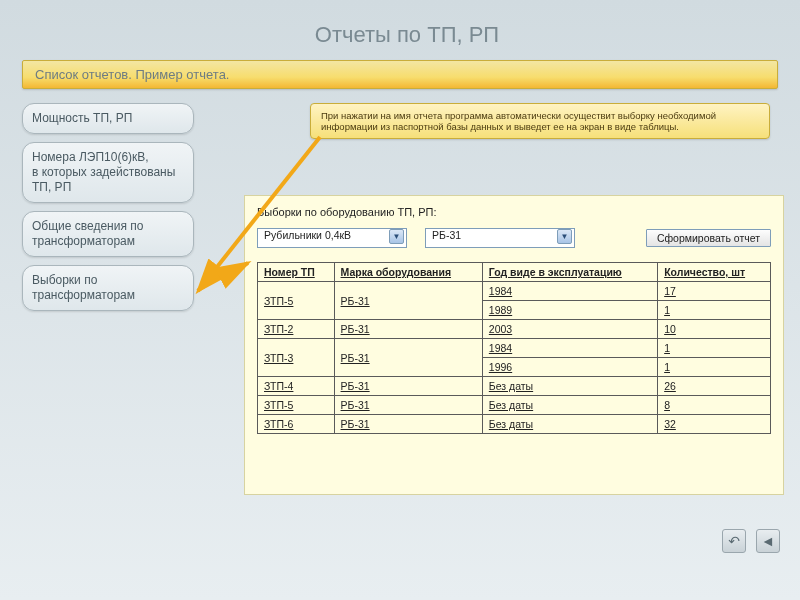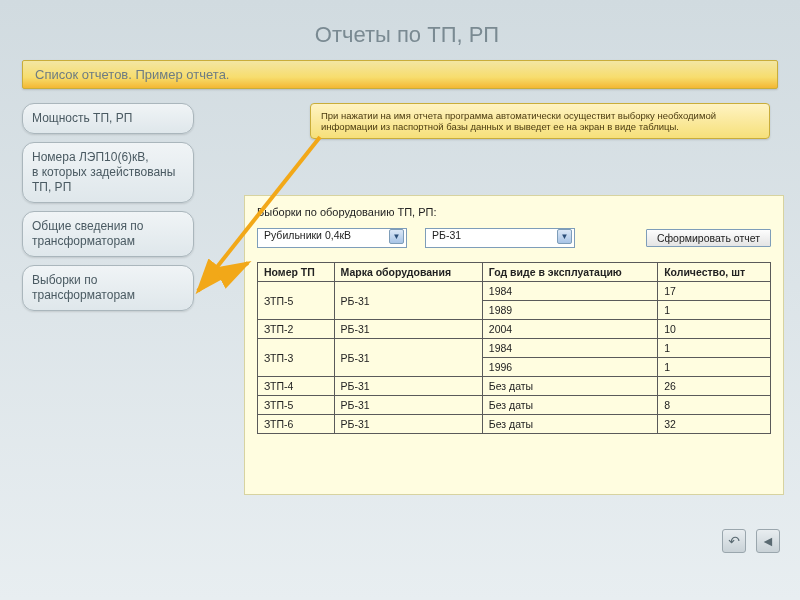--- a/index.html
+++ b/index.html
@@ -60,21 +60,21 @@
   .pbtn {
     background: linear-gradient(to bottom,#fdfdfd,#e4e4e4);
     border: 1px solid #7e9db9; border-radius: 1px;
     padding: 2px 10px; font-size: 10.5px; color: #222;
   }
   table.data {
     border-collapse: collapse; width: 100%; background: #fffde0;
     font-size: 10.5px;
   }
   table.data th, table.data td {
-    border: 1px solid #5a5a5a; padding: 3px 6px; text-align: left;
+    border: 1px solid #5a5a5a; padding: 3px 6px; text-align: left; text-decoration: underline;
   }
   table.data th { font-weight: bold; background: #fffde0; }
   svg.arrows { position: absolute; left: 0; top: 0; pointer-events: none; }
   .nav-icons {
     position: absolute; right: 20px; bottom: 10px;
     display: flex; gap: 10px;
   }
   .nav-icon {
     width: 24px; height: 24px;
     background: linear-gradient(to bottom,#e8edf0,#c9d2d7);
@@ -136,21 +136,21 @@
             <td>1984</td>
             <td>17</td>
           </tr>
           <tr>
             <td>1989</td>
             <td>1</td>
           </tr>
           <tr>
             <td rowspan="1">ЗТП-2</td>
             <td rowspan="1">РБ-31</td>
-            <td>2004</td>
+            <td>2003</td>
             <td>10</td>
           </tr>
           <tr>
             <td rowspan="2">ЗТП-3</td>
             <td rowspan="2">РБ-31</td>
             <td>1984</td>
             <td>1</td>
           </tr>
           <tr>
             <td>1996</td>

